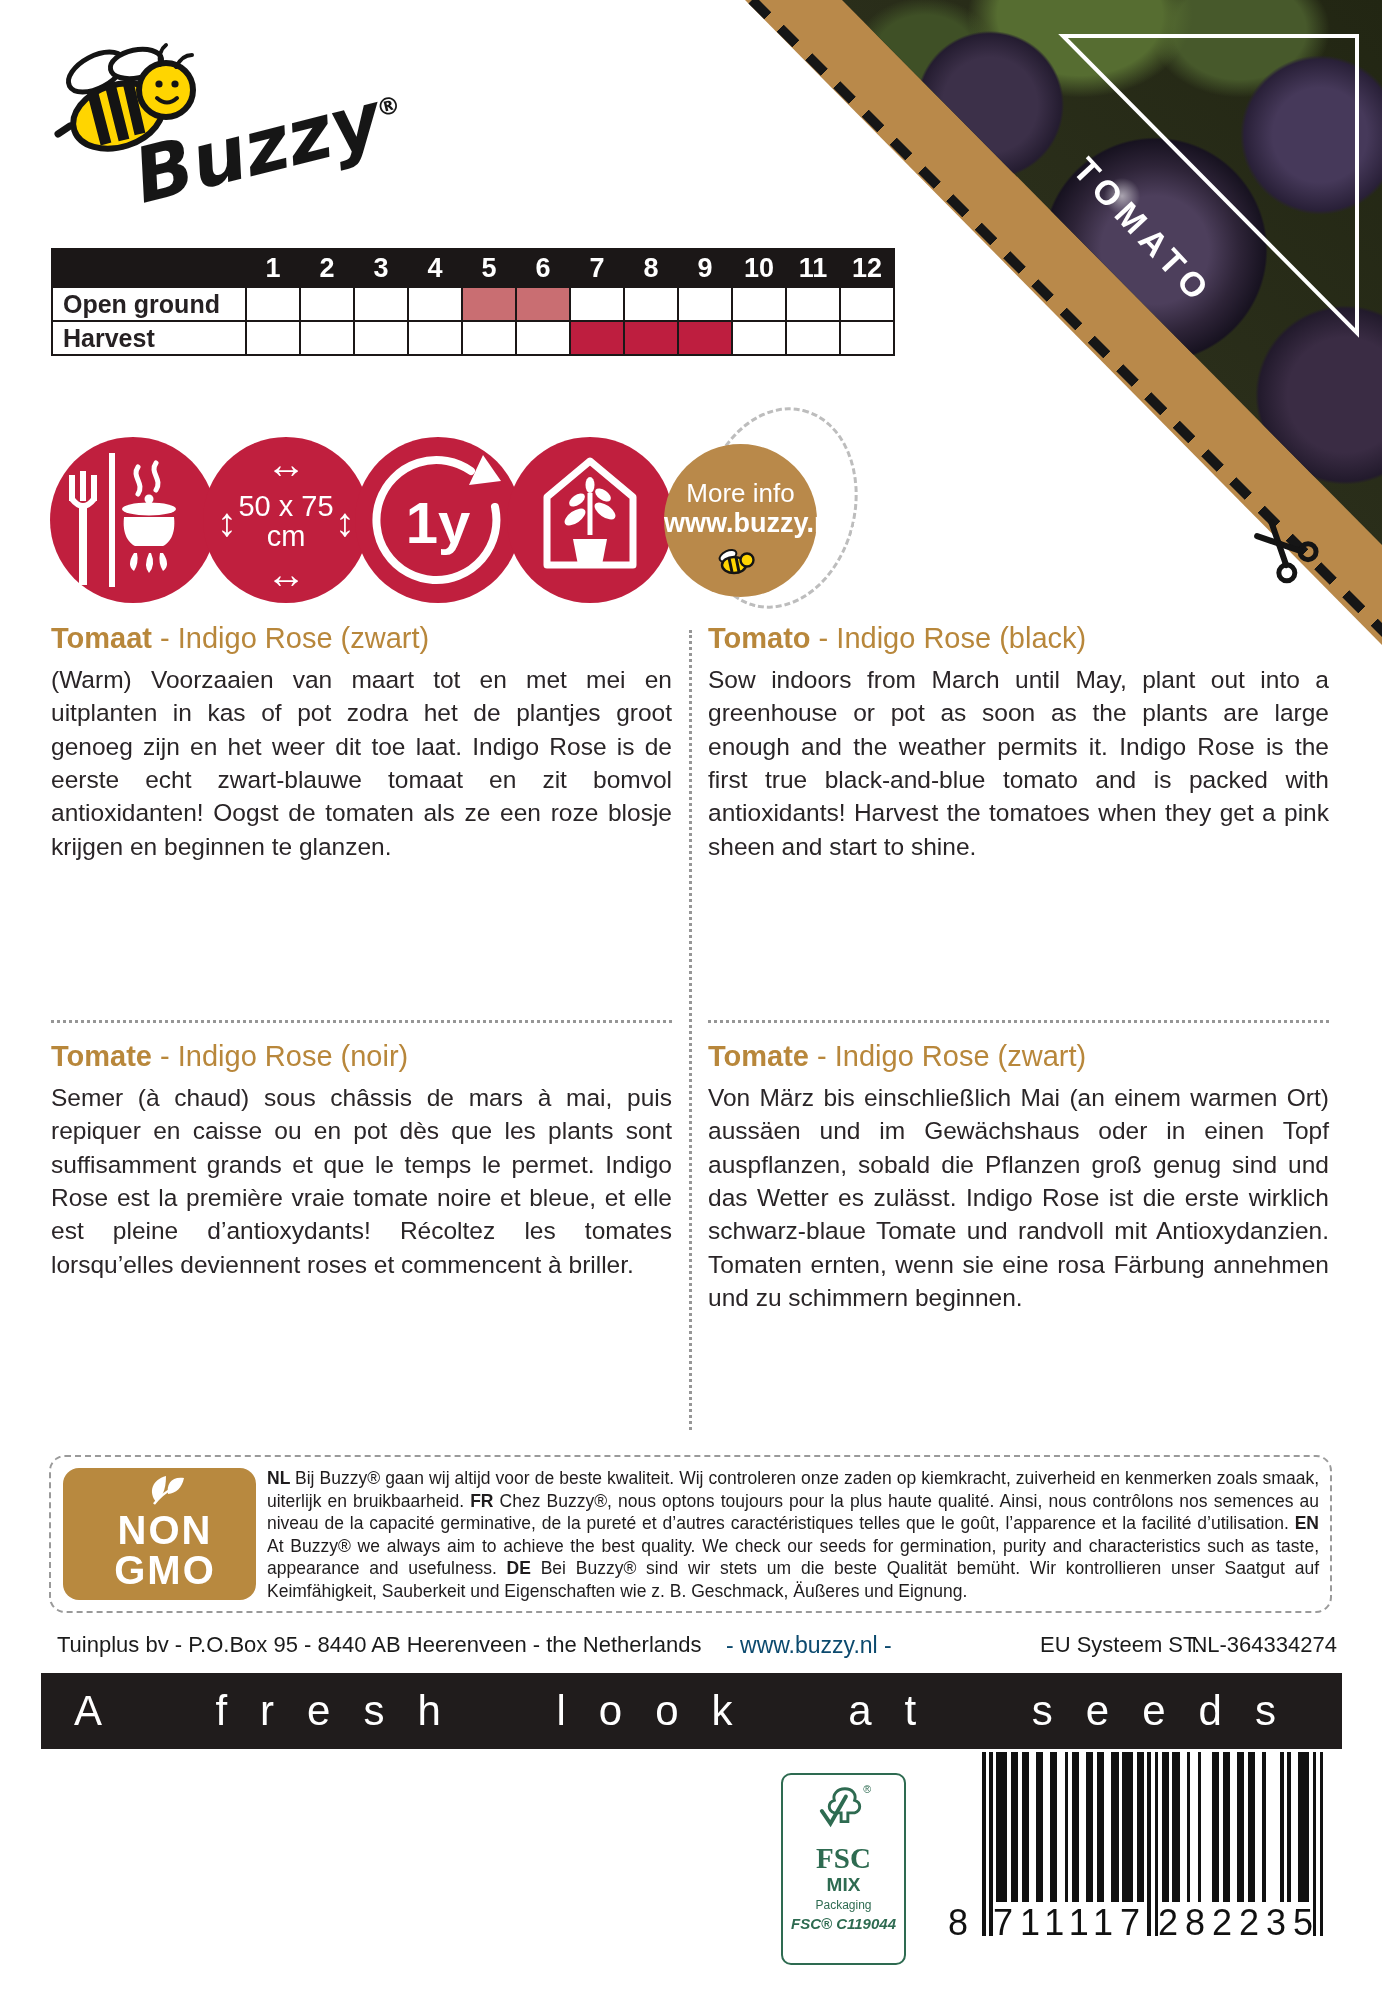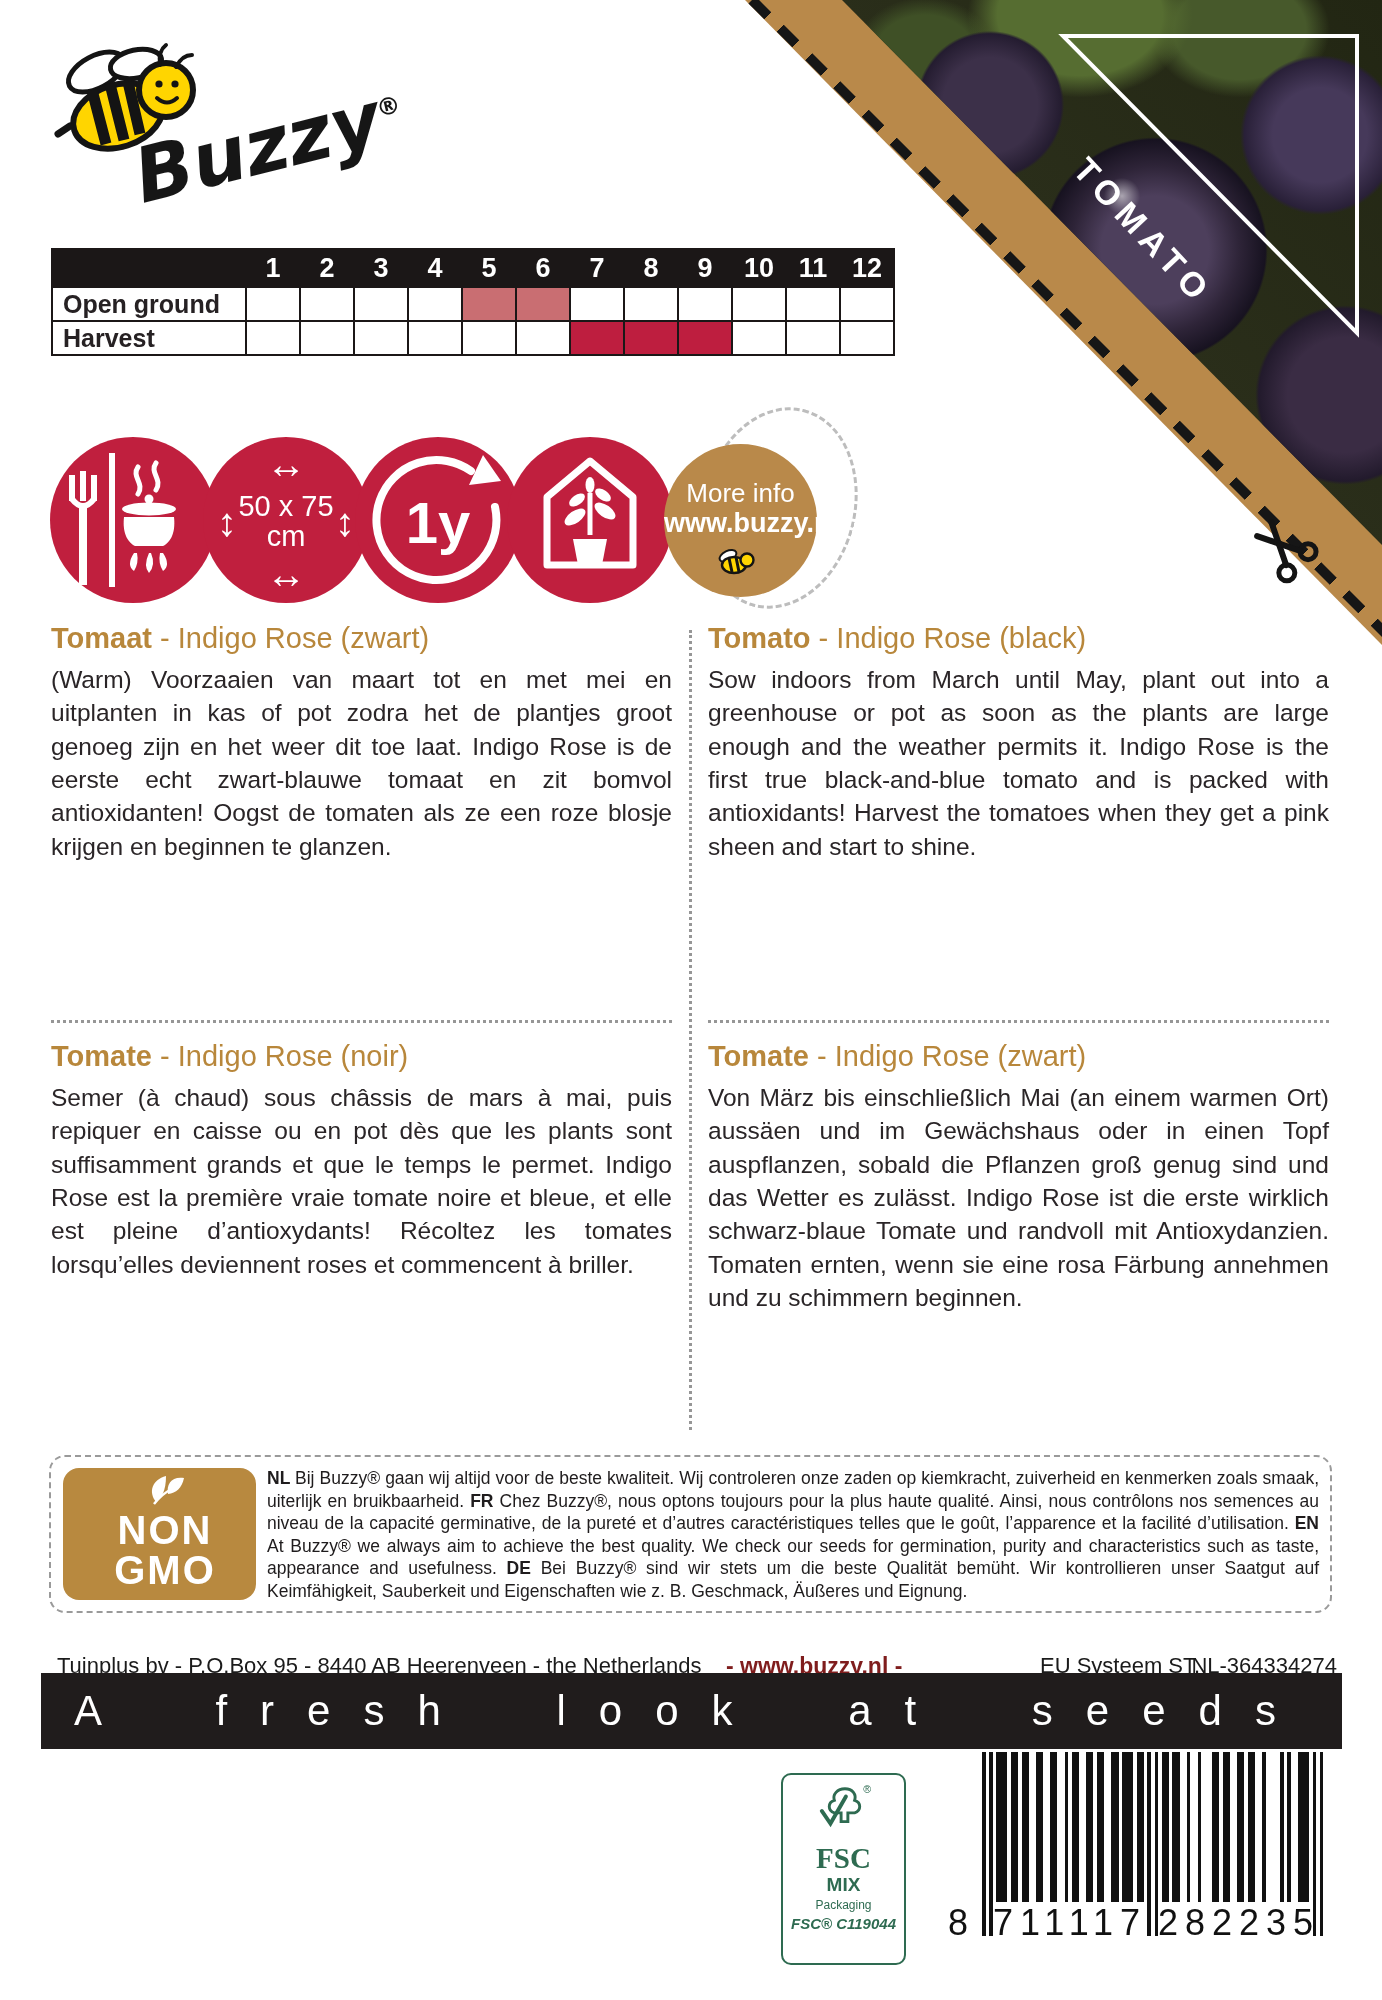--- a/index.html
+++ b/index.html
@@ -69,22 +69,22 @@
   
   .quality{position:absolute;left:49px;top:1455px;width:1283px;height:158px;
     border:2px dashed #9a9a9a;border-radius:16px;box-sizing:border-box;}
   .gmo{position:absolute;left:12px;top:11px;width:182px;height:132px;background:#b8893f;
     border-radius:16px;color:#fff;text-align:center;padding-left:11px;}
   .gmo .word{font-size:40px;font-weight:700;line-height:40px;letter-spacing:2px;}
   .qtext{position:absolute;left:216px;top:10px;width:1052px;font-size:17.5px;line-height:22.5px;
     text-align:justify;color:#1f1c1d;}
 
   
-  .foot{position:absolute;top:1632px;font-size:22px;color:#1b1b1b;white-space:nowrap;margin-top:21px;}
-  .site{color:#7f1d1d;font-weight:700;}
+  .foot{position:absolute;top:1632px;font-size:22px;color:#1b1b1b;white-space:nowrap;}
+  .site{color:#0c4a6e;font-weight:400;}
 
   
   .bar{position:absolute;left:41px;top:1673px;width:1301px;height:76px;background:#201c1c;
     color:#fff;text-align:center;font-size:42px;font-weight:300;line-height:76px;
     letter-spacing:33px;word-spacing:38px;white-space:nowrap;overflow:hidden;}
 
   
   .fsc{position:absolute;left:781px;top:1773px;width:125px;height:192px;border:2px solid #2e6b51;
     border-radius:10px;text-align:center;color:#2e6b51;box-sizing:border-box;padding-top:6px;}
   .fsc .fsc-name{font-family:"Liberation Serif",serif;font-size:29px;font-weight:700;line-height:30px;}

